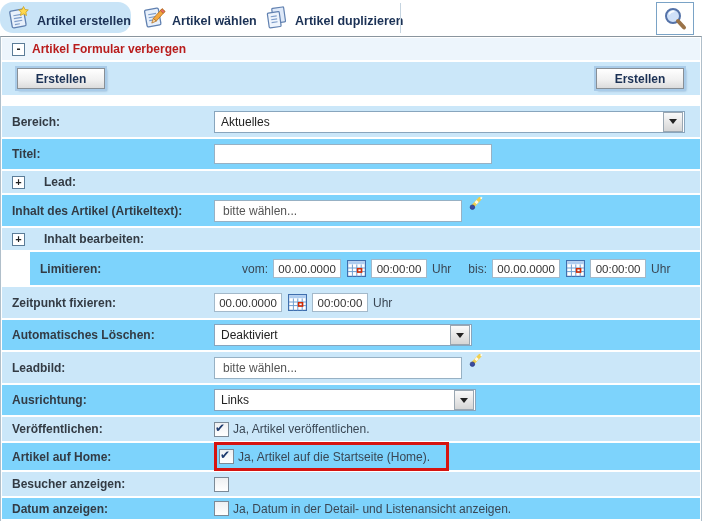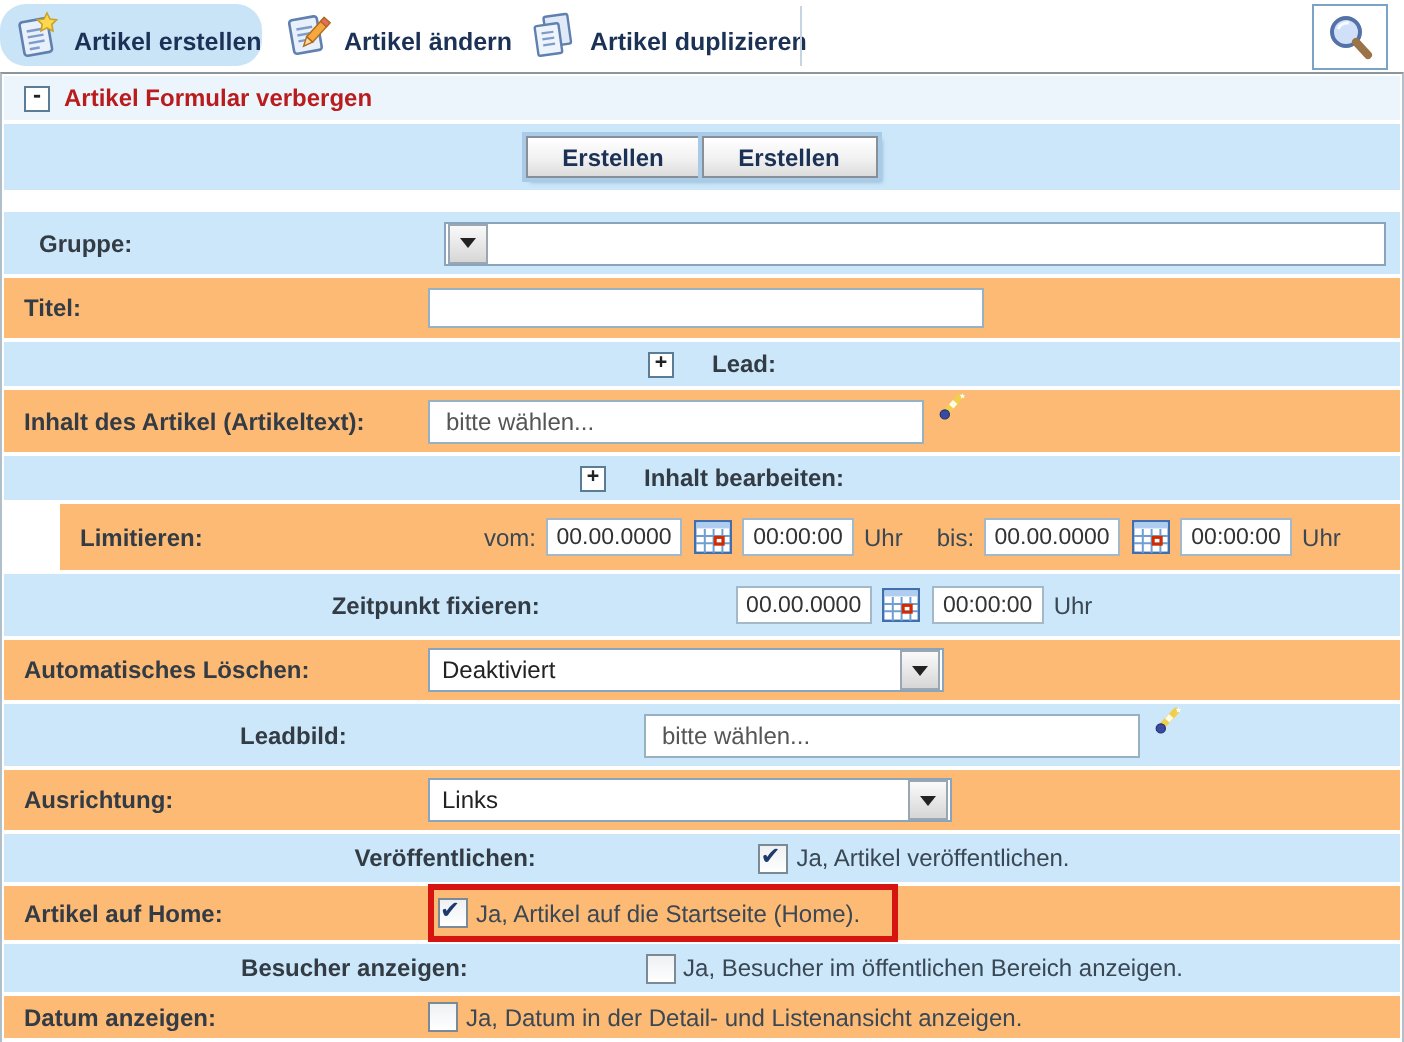--- a/index.html
+++ b/index.html
@@ -16,22 +16,22 @@
   .tab .tab-label{font-weight:bold;color:#1b3155;font-size:12.5px;white-space:nowrap;padding-top:6px;}
   .tab.active{background:#c9e4f7;border-radius:13px;}
   .tab-strip-edge{position:absolute;top:3px;left:400px;width:1px;height:30px;background:#c5d4e0;}
   .icon26{width:26px;height:26px;flex:none;}
   .search-btn{position:absolute;top:2px;right:8px;width:36px;height:31px;background:#fff;
       border:1px solid #7aa3c6;display:flex;align-items:center;justify-content:center;cursor:pointer;}
   
   .content{position:absolute;top:36px;left:0;width:700px;height:485px;background:#fff;
       border-left:1px solid #b0bfca;border-right:1px solid #b0bfca;border-top:1px solid #8a959e;}
   .row{position:absolute;left:1px;right:1px;display:flex;align-items:center;padding-left:10px;box-sizing:border-box;}
-  .row.blue{background:#cbe7f9;justify-content:center;}
-  .row.light{background:#fdba74;}
+  .row.blue{background:#cbe7f9;}
+  .row.light{background:#7dd3fc;}
   .row.header{background:#edf5fc;}
   .lbl{width:202px;flex:none;font-weight:bold;color:#333b44;}
   .hdr-lbl{font-weight:bold;color:#b91c1c;margin-left:7px;}
   .exp{width:11px;height:11px;flex:none;border:1px solid #5b7c97;background:#fff;color:#222;
       font:bold 10px/9px "DejaVu Sans Mono",monospace;text-align:center;}
   .exp-lbl{font-weight:bold;color:#333b44;margin-left:7px;padding-left:12px;}
   
   .btnrow{justify-content:space-between;padding:0 16px 0 15px;}
   .btn{width:88px;height:21px;font:bold 12px "Liberation Sans",sans-serif;color:#1b3155;
       background:linear-gradient(180deg,#ffffff 0%,#f1f1f1 55%,#dcdcdc 100%);
@@ -81,21 +81,21 @@
       <g transform="rotate(-10 13 14)">
         <rect x="6" y="4" width="14" height="17" rx="1.5" fill="#e8f0fb" stroke="#6080b0" stroke-width="1.3"></rect>
         <path d="M9 9h8M9 12h8M9 15h8" stroke="#7d9cc9" stroke-width="1.2" fill="none"></path>
       </g>
       <g transform="rotate(42 17 12)">
         <rect x="15.2" y="2.5" width="4" height="13" fill="#f4a83f" stroke="#b06a18" stroke-width=".7"></rect>
         <polygon points="15.2,15.5 19.2,15.5 17.2,20" fill="#f8d9a8" stroke="#b06a18" stroke-width=".7"></polygon>
         <rect x="15.2" y="2.5" width="4" height="2.6" fill="#e86a6a" stroke="#b06a18" stroke-width=".7"></rect>
       </g>
     </svg>
-    <span class="tab-label">Artikel ändern</span>
+    <span class="tab-label">Artikel wählen</span>
   </div>
   <div class="tab" style="left:258px;">
     <svg class="icon26" viewBox="0 0 26 26">
       <g transform="rotate(-8 13 13)">
         <rect x="10" y="3" width="12" height="15" rx="1" fill="#dfe9f8" stroke="#6080b0" stroke-width="1.2"></rect>
         <rect x="5" y="7" width="12" height="15" rx="1" fill="#eef4fc" stroke="#6080b0" stroke-width="1.2"></rect>
         <path d="M8 11h6M8 14h6M8 17h6" stroke="#7d9cc9" stroke-width="1.1" fill="none"></path>
       </g>
     </svg>
     <span class="tab-label">Artikel duplizieren</span>
@@ -116,22 +116,23 @@
     <span class="exp">-</span>
     <span class="hdr-lbl">Artikel Formular verbergen</span>
   </div>
 
   <div class="row blue btnrow" style="top:25px;height:33px;">
     <button class="btn">Erstellen</button>
     <button class="btn">Erstellen</button>
   </div>
 
   <div class="row blue" style="top:69px;height:31px;">
-    <span class="lbl">Gruppe:</span>
+    <span class="lbl">Bereich:</span>
     <div class="select" style="width:471px;">
+      <span class="sel-val">Aktuelles</span>
       <span class="sel-btn">
           <i class="sel-arrow"></i>
         </span>
     </div>
   </div>
 
   <div class="row light" style="top:102px;height:30px;">
     <span class="lbl">Titel:</span>
     <input class="tinput" style="width: 278px;" value="">
   </div>
@@ -245,21 +246,20 @@
     <span class="lbl">Artikel auf Home:</span>
     <span class="redbox">
       <span class="cb" data-checked="true"></span>
       <span class="cb-lbl">Ja, Artikel auf die Startseite (Home).</span>
     </span>
   </div>
 
   <div class="row blue" style="top:435px;height:24px;">
     <span class="lbl">Besucher anzeigen:</span>
     <span class="cb" data-checked="false"></span>
-    <span class="cb-lbl">Ja, Besucher im öffentlichen Bereich anzeigen.</span>
   </div>
 
   <div class="row light" style="top:461px;height:21px;">
     <span class="lbl">Datum anzeigen:</span>
     <span class="cb" data-checked="false"></span>
     <span class="cb-lbl">Ja, Datum in der Detail- und Listenansicht anzeigen.</span>
   </div>
 
 </div>
 

